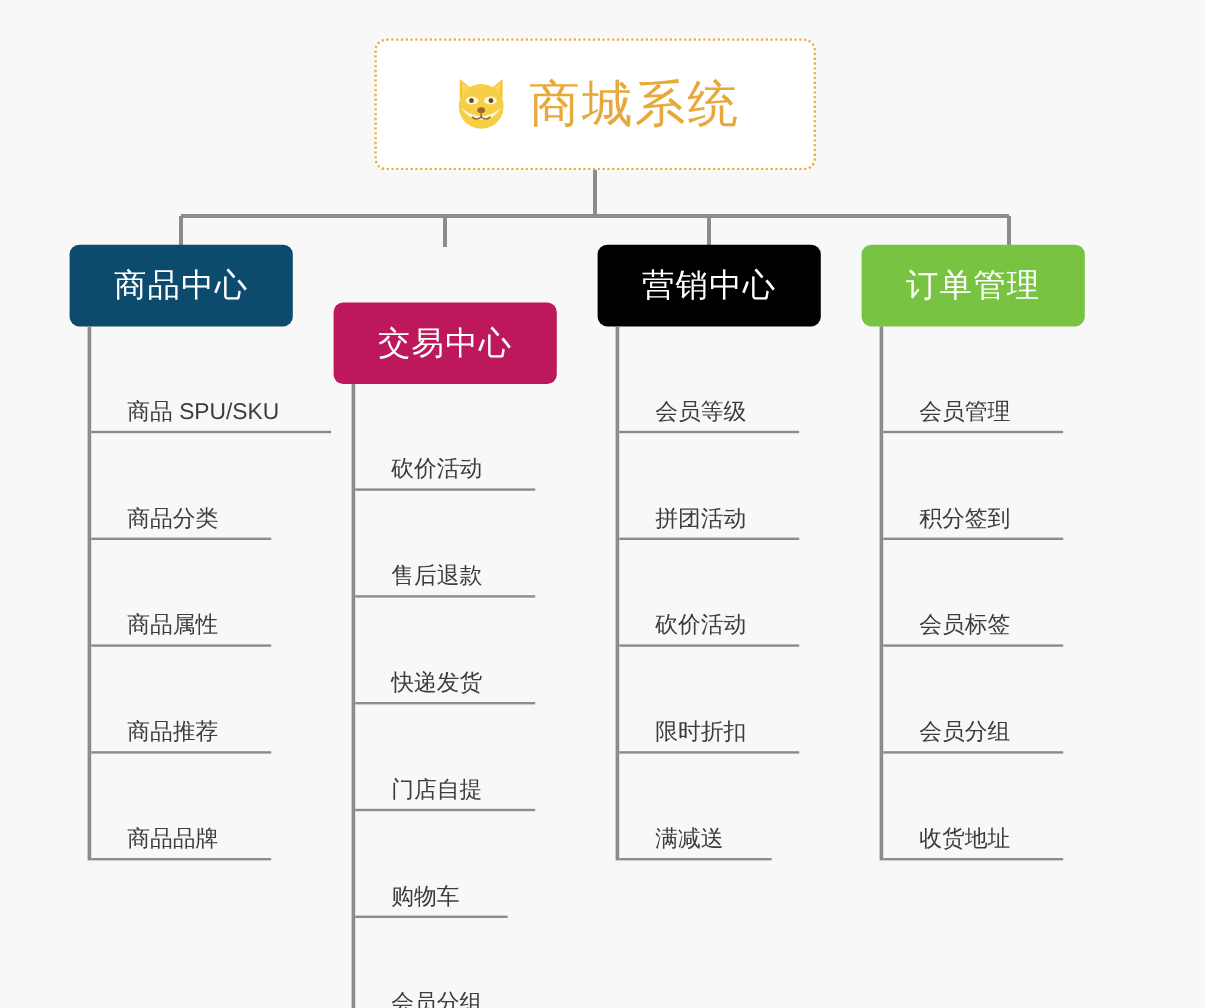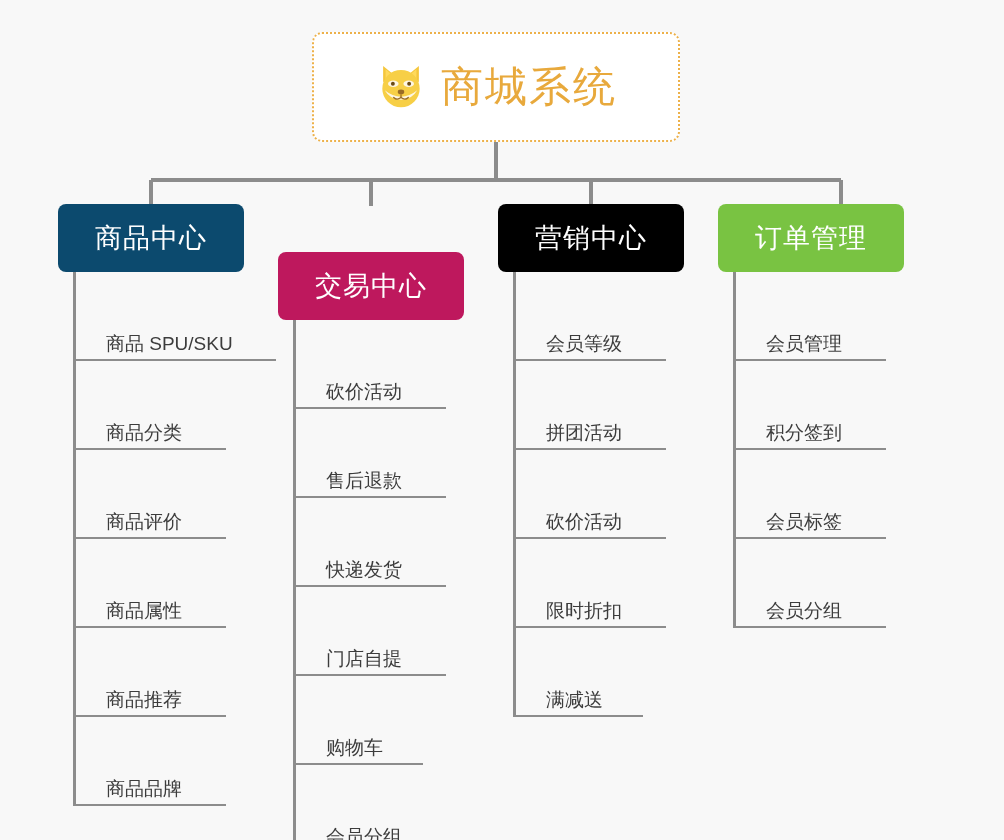--- a/index.html
+++ b/index.html
@@ -175,24 +175,20 @@
         <div class="leaf-item">
           <span class="leaf-underline" style="width: 200px; background: rgb(140, 140, 140);"></span>
           <span class="leaf-label">商品 SPU/SKU</span>
         </div>
         <div class="leaf-item">
           <span class="leaf-underline" style="width: 150px; background: rgb(140, 140, 140);"></span>
           <span class="leaf-label">商品分类</span>
         </div>
         <div class="leaf-item">
           <span class="leaf-underline" style="width: 150px; background: rgb(140, 140, 140);"></span>
-          <span class="leaf-label">商品评价</span>
-        </div>
-        <div class="leaf-item">
-          <span class="leaf-underline" style="width: 150px; background: rgb(140, 140, 140);"></span>
           <span class="leaf-label">商品属性</span>
         </div>
         <div class="leaf-item">
           <span class="leaf-underline" style="width: 150px; background: rgb(140, 140, 140);"></span>
           <span class="leaf-label">商品推荐</span>
         </div>
         <div class="leaf-item">
           <span class="leaf-underline" style="width: 150px; background: rgb(140, 140, 140);"></span>
           <span class="leaf-label">商品品牌</span>
         </div>
@@ -273,17 +269,21 @@
           <span class="leaf-label">积分签到</span>
         </div>
         <div class="leaf-item">
           <span class="leaf-underline" style="width: 150px; background: rgb(140, 140, 140);"></span>
           <span class="leaf-label">会员标签</span>
         </div>
         <div class="leaf-item">
           <span class="leaf-underline" style="width: 150px; background: rgb(140, 140, 140);"></span>
           <span class="leaf-label">会员分组</span>
         </div>
+        <div class="leaf-item">
+          <span class="leaf-underline" style="width: 150px; background: rgb(140, 140, 140);"></span>
+          <span class="leaf-label">收货地址</span>
+        </div>
       </div>
     </div>
 
   </div>
 </div>
 
 </body></html>

